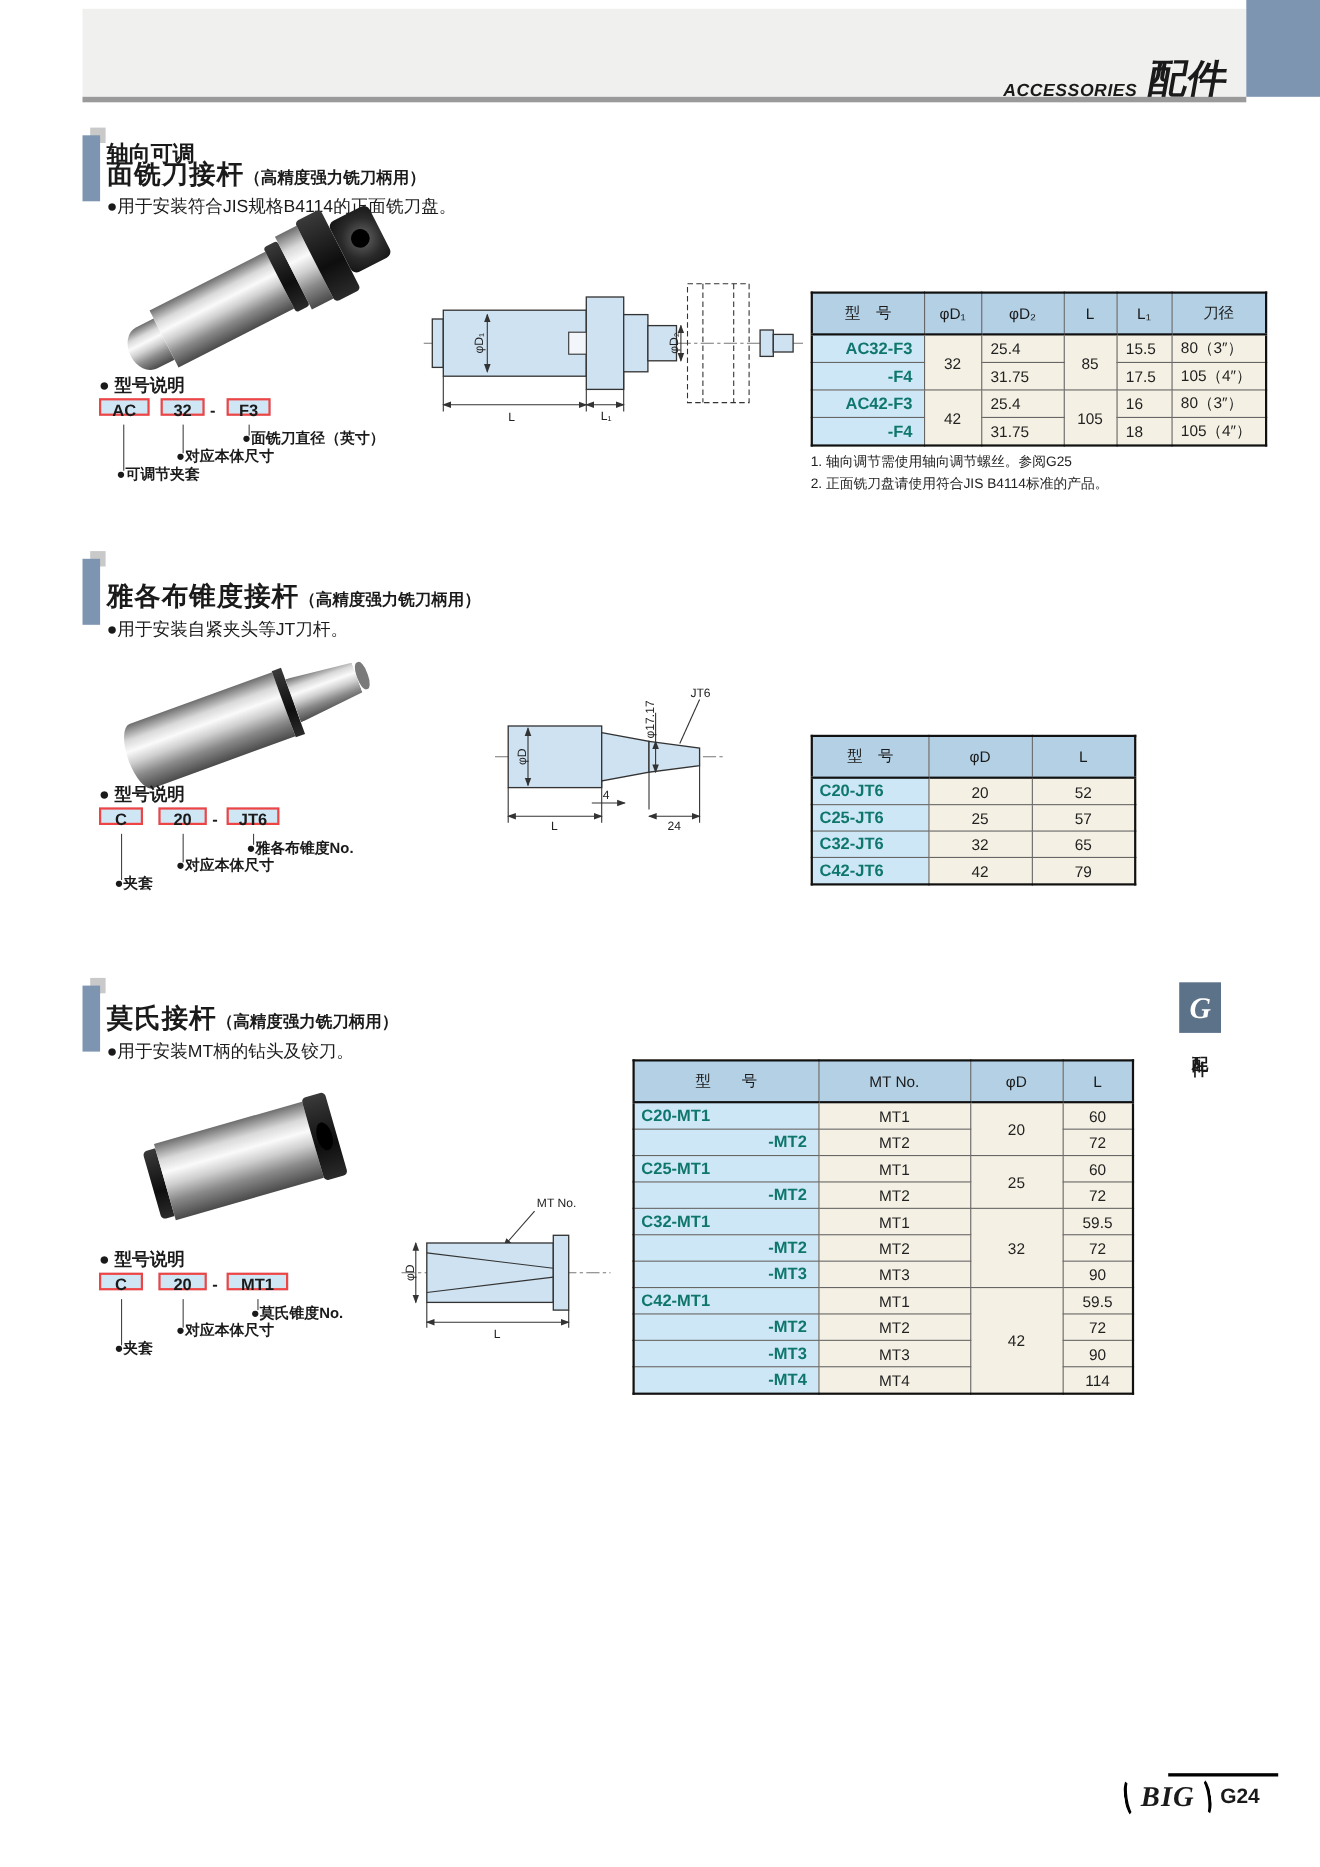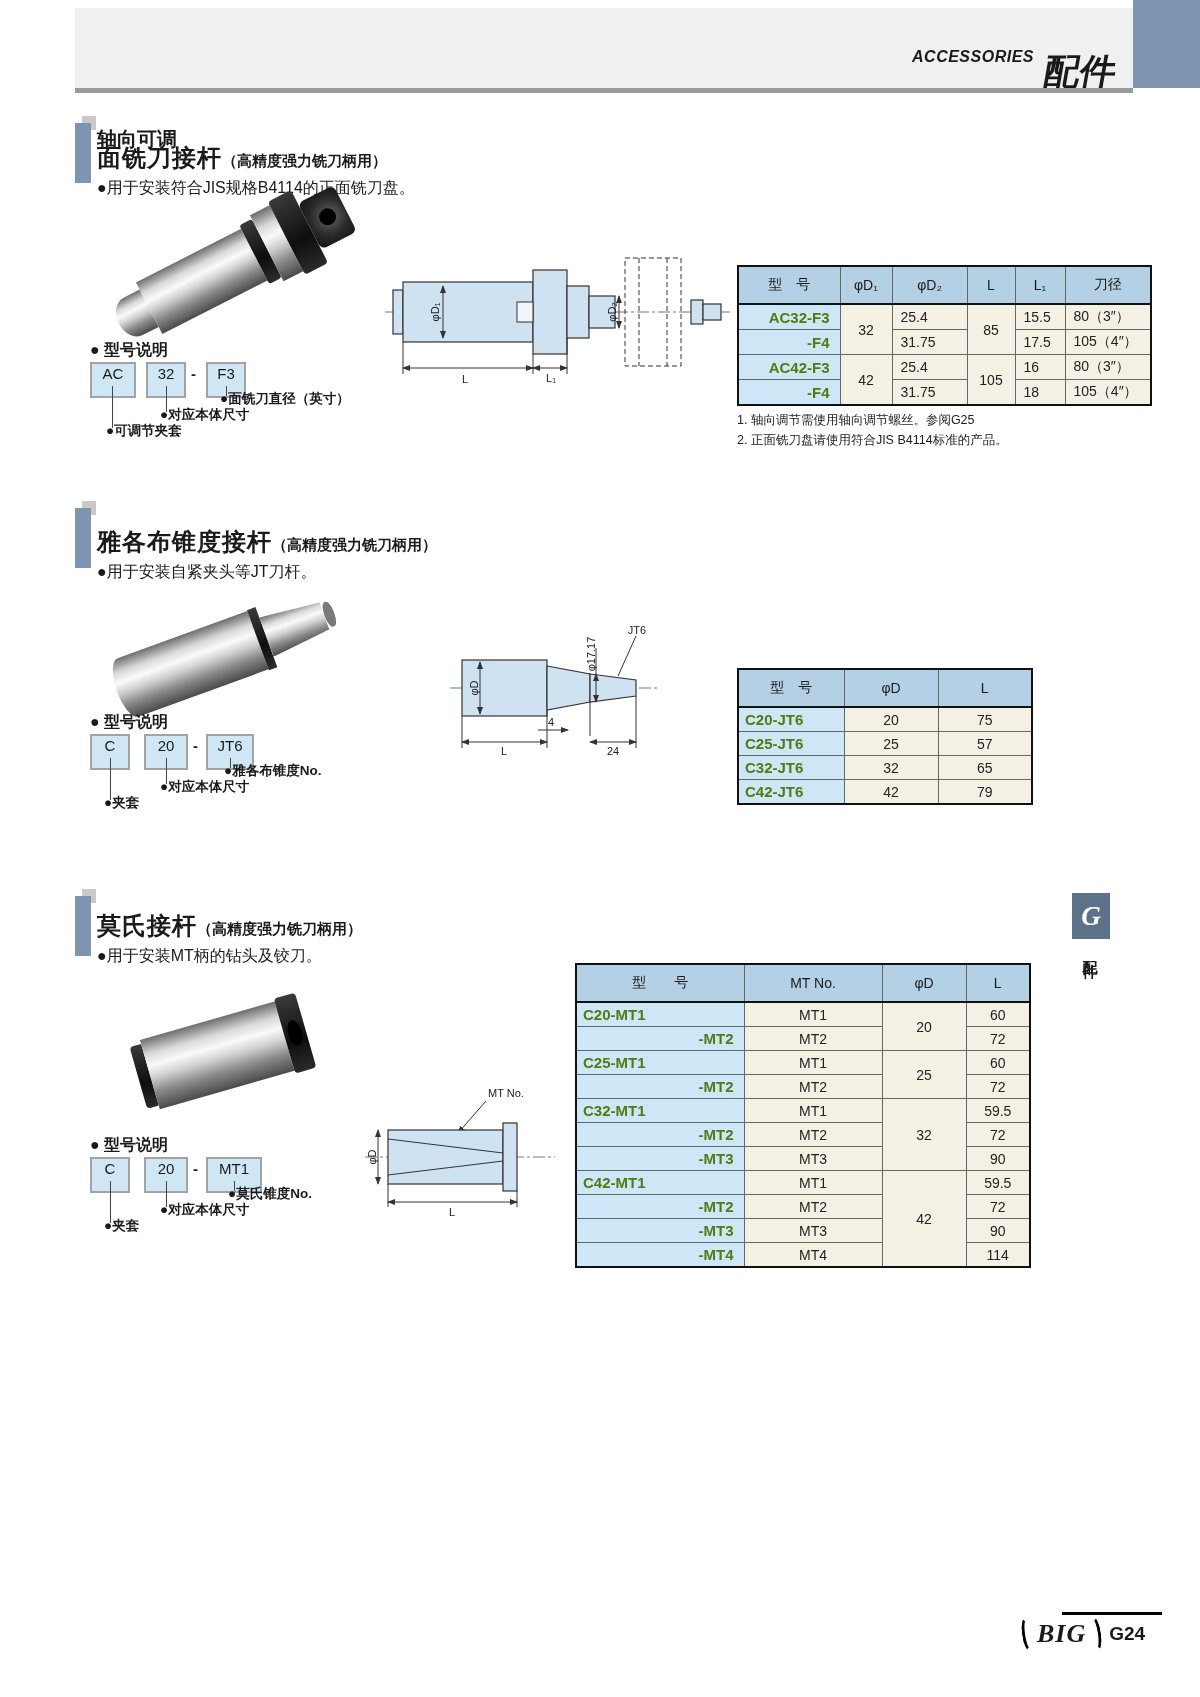--- a/index.html
+++ b/index.html
@@ -5,48 +5,48 @@
   html,body{margin:0;padding:0;}
   body{
     width:1200px;height:1697px;position:relative;background:#ffffff;
     font-family:"Liberation Sans",sans-serif;color:#1a1a1a;overflow:hidden;
   }
   .abs{position:absolute;}
 
   
   .header-band{left:75px;top:8px;width:1058px;height:80px;background:#f0f0ee;}
   .header-blue{left:1133px;top:0;width:67px;height:88px;background:#7d95b0;}
-  .header-text{right:84px;top:48px;display:flex;gap:10px;}
+  .header-text{right:84px;top:48px;display:flex;align-items:flex-end;gap:10px;}
   .header-en{font-style:italic;font-weight:bold;font-size:16px;letter-spacing:.5px;padding-bottom:5px;}
   .header-cn{font-size:36px;font-weight:bold;transform:skewX(-10deg);display:inline-block;}
   .header-rule{left:75px;top:88px;width:1058px;height:5px;background:#9a9a9a;}
 
   
   .marker{width:16px;height:60px;background:#7d95b0;}
   .marker::before{content:"";position:absolute;left:7px;top:-7px;width:14px;height:14px;background:#c9c9c9;z-index:-1;}
   .pre-title{font-size:20px;font-weight:bold;}
   .sec-title{font-size:24px;font-weight:bold;letter-spacing:1px;}
   .sec-suffix{font-size:15px;font-weight:bold;}
   .sec-bullet{font-size:16px;}
 
   
   .model-label{font-size:16px;font-weight:bold;}
-  .mbox{position:absolute;box-sizing:border-box;height:36px;background:#cfe7f5;border:2px solid #a3a3a3;
-        font-weight:normal;font-size:15px;text-align:center;line-height:20px;}
+  .mbox{position:absolute;box-sizing:border-box;height:16px;background:#cfe7f5;border:2px solid #ef4444;
+        font-weight:bold;font-size:15px;text-align:center;line-height:20px;}
   .mdash{position:absolute;font-weight:bold;font-size:15px;}
   .cline{position:absolute;width:1px;background:#444;}
   .clabel{position:absolute;font-size:13.5px;font-weight:bold;white-space:nowrap;}
 
   
   table{border-collapse:collapse;background:#f4f0e3;table-layout:fixed;}
   table,th,td{border:1px solid #666;}
   table{border:2px solid #111;}
   thead th{background:#b3d0e5;font-weight:normal;font-size:14px;border-bottom:2px solid #111;padding:9px 2px;}
   td{font-size:14px;padding:3px 6px;color:#222;}
-  td.model{background:#cde7f6;font-weight:bold;color:#4d7c0f;text-align:right;padding-right:10px;font-size:15px;}
+  td.model{background:#cde7f6;font-weight:bold;color:#0f766e;text-align:right;padding-right:10px;font-size:15px;}
   td.model.center{text-align:left;padding-right:6px;}
   td.num{text-align:left;padding-left:8px;}
   td.mid{text-align:center;}
   .tnote{font-size:12.5px;color:#222;white-space:nowrap;}
 
   
   .photo{display:flex;align-items:center;}
   .metal{background:linear-gradient(180deg,#6e6e6e 0%,#d9d9d9 22%,#fafafa 38%,#cfcfcf 55%,#8a8a8a 75%,#4a4a4a 100%);}
   .dark{background:linear-gradient(180deg,#3a3a3a,#0e0e0e 60%,#2b2b2b);}
   .photo div{flex:0 0 auto;}
@@ -259,21 +259,21 @@
       <tr>
         <th>型　号</th>
         <th>φD</th>
         <th>L</th>
       </tr>
     </thead>
     <tbody>
       <tr>
         <td class="model center">C20-JT6</td>
         <td class="mid">20</td>
-        <td class="mid">75</td>
+        <td class="mid">52</td>
       </tr>
       <tr>
         <td class="model center">C25-JT6</td>
         <td class="mid">25</td>
         <td class="mid">57</td>
       </tr>
       <tr>
         <td class="model center">C32-JT6</td>
         <td class="mid">32</td>
         <td class="mid">65</td>

